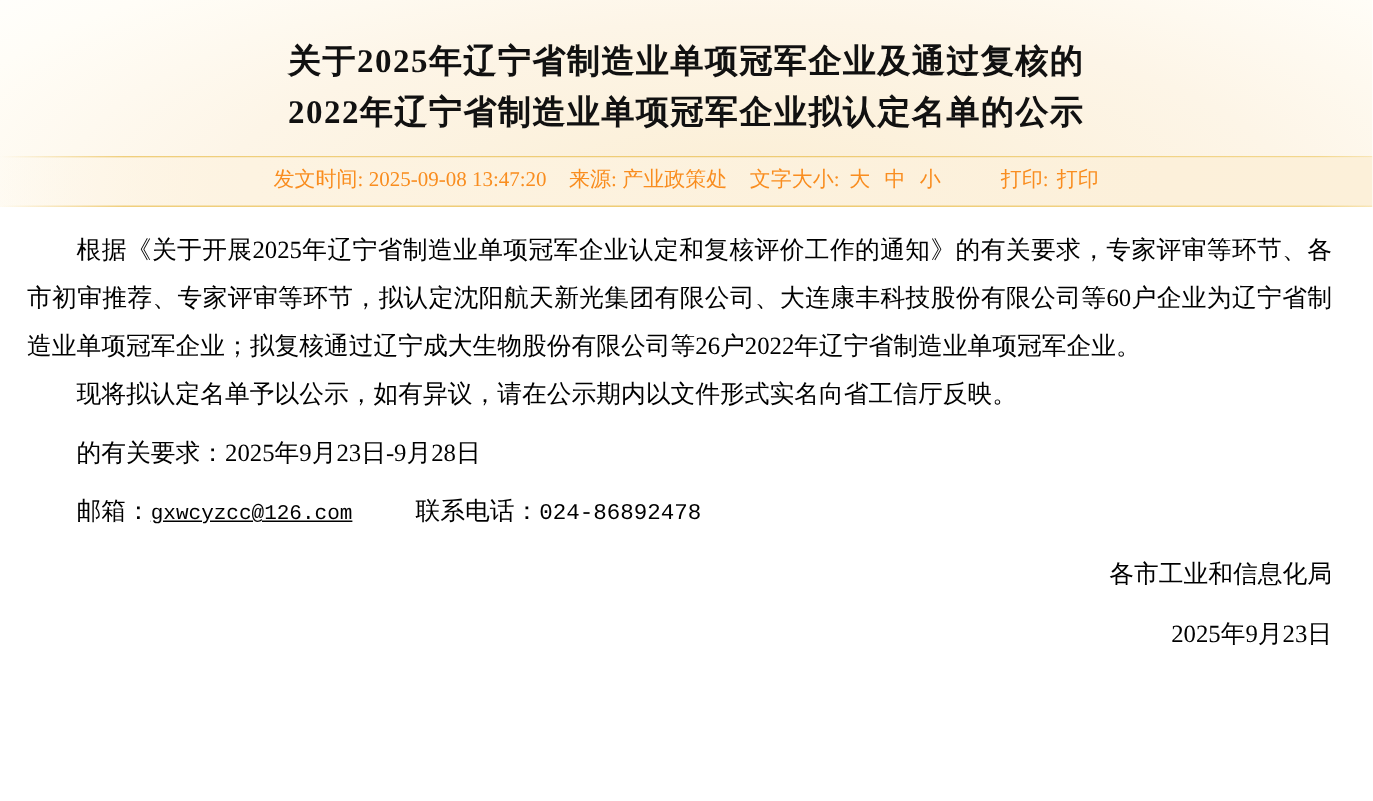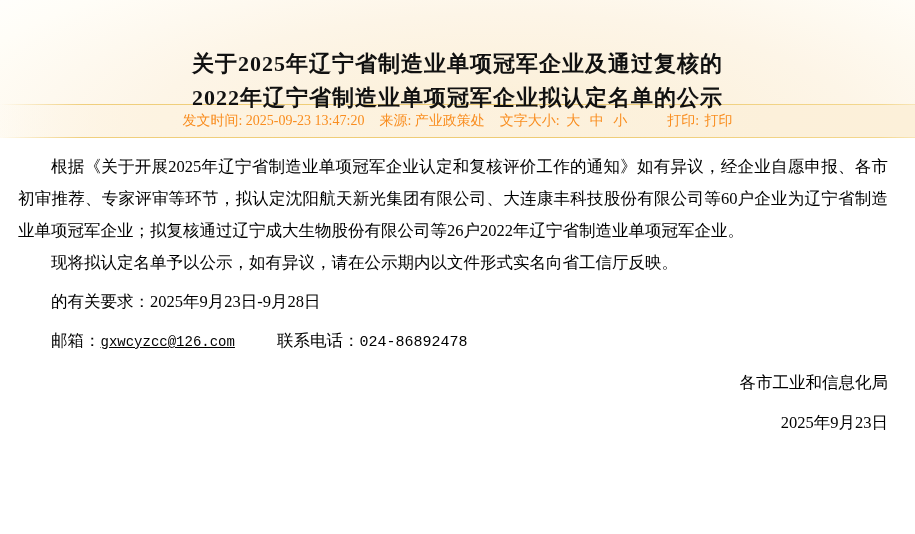--- a/index.html
+++ b/index.html
@@ -13,21 +13,21 @@
   }
 
   
   .header {
     height: 138px;
     background: radial-gradient(ellipse 78% 170% at 55% 95%,
       #fbeed4 0%, #fdf5e7 50%, #fffdf7 80%, #ffffff 100%);
   }
   .article-title {
     margin: 0;
-    padding-top: 47px;
+    padding-top: 24px;
     height: 104px;
     text-align: center;
     font-size: 22px;
     font-weight: bold;
     color: #111111;
     line-height: 34px;
     letter-spacing: 1px;
   }
   .title-line { display: block; }
 
@@ -96,41 +96,41 @@
   <div class="header">
     <h1 class="article-title">
       <span class="title-line">关于2025年辽宁省制造业单项冠军企业及通过复核的</span>
       <span class="title-line">2022年辽宁省制造业单项冠军企业拟认定名单的公示</span>
     </h1>
 
     <div class="gold-line"></div>
 
     <div class="meta-bar">
       <span>发文时间:</span>
-      <span>2025-09-23 13:47:20</span>
+      <span>2025-09-08 13:47:20</span>
       <span class="m-gap"></span>
       <span>来源:</span>
       <span>产业政策处</span>
       <span class="m-gap"></span>
       <span>文字大小:</span>
       <span class="size-option">大</span>
       <span class="size-option">中</span>
       <span class="size-option">小</span>
       <span class="m-biggap"></span>
       <span>打印:</span>
       <span class="print-action">打印</span>
     </div>
 
     <div class="gold-line"></div>
   </div>
 
   <div class="content">
 
 
-    <p class="para-main">根据《关于开展2025年辽宁省制造业单项冠军企业认定和复核评价工作的通知》如有异议，经企业自愿申报、各市初审推荐、专家评审等环节，拟认定沈阳航天新光集团有限公司、大连康丰科技股份有限公司等60户企业为辽宁省制造业单项冠军企业；拟复核通过辽宁成大生物股份有限公司等26户2022年辽宁省制造业单项冠军企业。</p>
+    <p class="para-main">根据《关于开展2025年辽宁省制造业单项冠军企业认定和复核评价工作的通知》的有关要求，专家评审等环节、各市初审推荐、专家评审等环节，拟认定沈阳航天新光集团有限公司、大连康丰科技股份有限公司等60户企业为辽宁省制造业单项冠军企业；拟复核通过辽宁成大生物股份有限公司等26户2022年辽宁省制造业单项冠军企业。</p>
 
     <p class="para first-after-main">现将拟认定名单予以公示，如有异议，请在公示期内以文件形式实名向省工信厅反映。</p>
 
     <p class="para">
       <span>的有关要求：</span><span>2025年9月23日-9月28日</span>
     </p>
 
     <p class="para">
       <span>邮箱：</span><a class="email-link">gxwcyzcc@126.com</a><span class="contact-gap"></span><span>联系电话：</span><span class="phone-number">024-86892478</span>
     </p>

